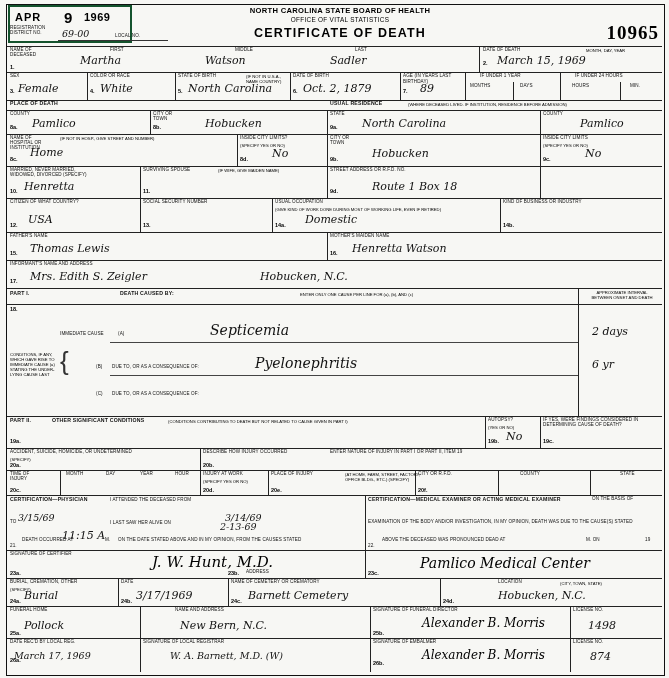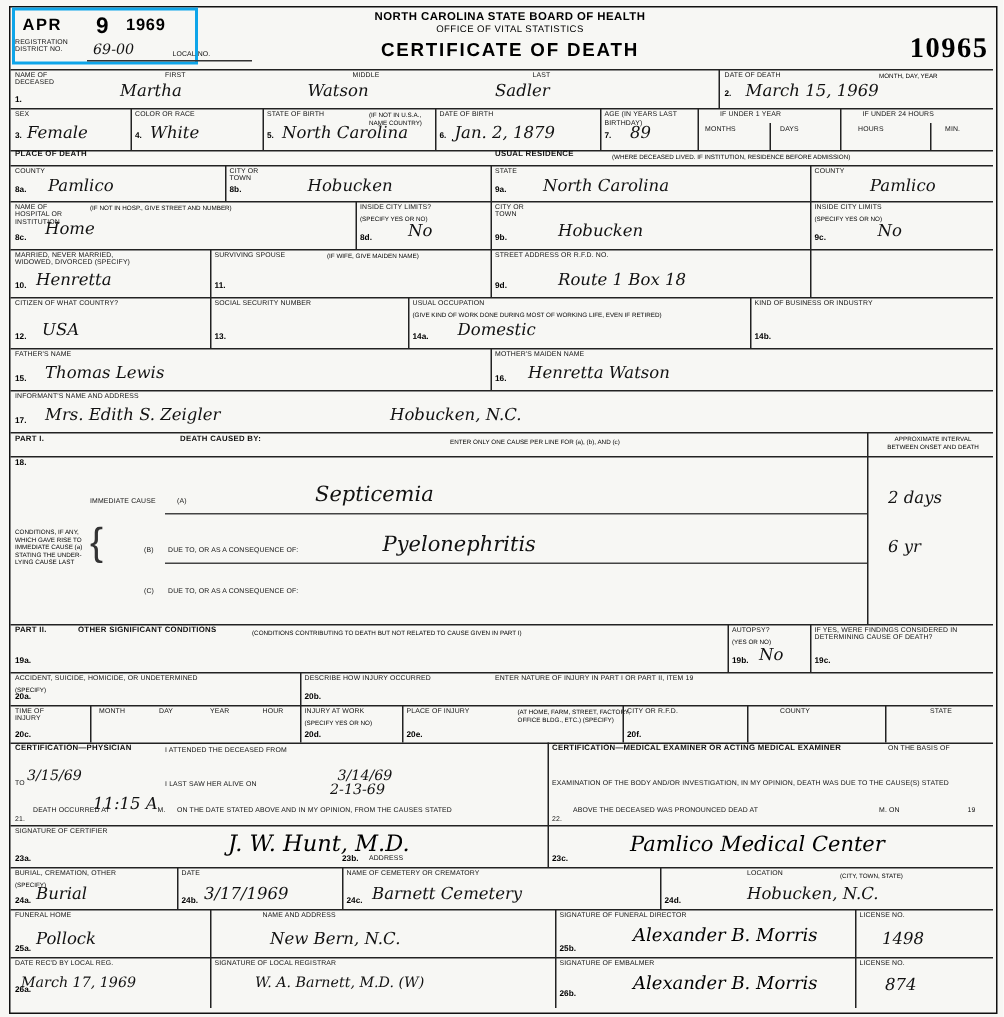--- a/index.html
+++ b/index.html
@@ -10,21 +10,21 @@
   .hand{font-family:"DejaVu Serif",serif;font-style:italic;font-size:11px;color:#111;}
   .hand.sm{font-size:9.5px;}
   .num{font-size:5.5px;font-weight:bold;}
   .outer{position:absolute;left:6px;top:4px;width:657px;height:670px;border:1.6px solid #111;}
   .hline{position:absolute;background:#222;height:1px;}
   .vline{position:absolute;background:#222;width:1px;}
   .hdrC{position:absolute;text-align:center;}
   .t1{font-size:7.6px;font-weight:bold;letter-spacing:.3px;}
   .t2{font-size:6.4px;letter-spacing:.3px;}
   .t3{font-size:12.5px;font-weight:bold;letter-spacing:1.2px;}
-  .stamp{position:absolute;left:8px;top:5px;width:120px;height:34px;border:2px solid #0ea5e9;}
+  .stamp{position:absolute;left:8px;top:5px;width:120px;height:34px;border:2px solid #14532d;}
   .stamp .s1{position:absolute;left:5px;top:4px;font-size:11px;font-weight:bold;letter-spacing:1px;}
   .stamp .s2{position:absolute;left:54px;top:2px;font-size:15px;font-weight:bold;}
   .stamp .s3{position:absolute;left:74px;top:4px;font-size:11px;font-weight:bold;letter-spacing:.5px;}
   .certno{position:absolute;right:10px;top:22px;font-size:19px;font-weight:bold;letter-spacing:1px;font-family:"Liberation Serif",serif;}
   .tiny{font-size:4.2px;}
   .sig{font-family:"DejaVu Serif",serif;font-style:italic;margin-left:32px;}
 </style>
 </head>
 <body>
 
@@ -75,21 +75,21 @@
   <div class="hand" style="position:absolute;left:18px;top:82px;">Female</div>
   <div class="lbl2" style="position:absolute;left:90px;top:74px;">COLOR OR RACE</div>
   <div class="num" style="position:absolute;left:90px;top:88px;">4.</div>
   <div class="hand" style="position:absolute;left:100px;top:82px;">White</div>
   <div class="lbl2" style="position:absolute;left:178px;top:74px;">STATE OF BIRTH</div>
   <div class="tiny" style="position:absolute;left:246px;top:74px;width:44px;">(IF NOT IN U.S.A., NAME COUNTRY)</div>
   <div class="num" style="position:absolute;left:178px;top:88px;">5.</div>
   <div class="hand" style="position:absolute;left:188px;top:82px;">North Carolina</div>
   <div class="lbl2" style="position:absolute;left:293px;top:74px;">DATE OF BIRTH</div>
   <div class="num" style="position:absolute;left:293px;top:88px;">6.</div>
-  <div class="hand" style="position:absolute;left:303px;top:82px;">Jan. 2, 1879</div>
+  <div class="hand" style="position:absolute;left:303px;top:82px;">Oct. 2, 1879</div>
   <div class="lbl2" style="position:absolute;left:403px;top:74px;">AGE (IN YEARS LAST</div>
   <div class="lbl2" style="position:absolute;left:403px;top:80px;">BIRTHDAY)</div>
   <div class="num" style="position:absolute;left:403px;top:88px;">7.</div>
   <div class="hand" style="position:absolute;left:420px;top:82px;">89</div>
   <div class="lbl2" style="position:absolute;left:480px;top:74px;">IF UNDER 1 YEAR</div>
   <div class="lbl2" style="position:absolute;left:470px;top:84px;">MONTHS</div>
   <div class="lbl2" style="position:absolute;left:520px;top:84px;">DAYS</div>
   <div class="lbl2" style="position:absolute;left:575px;top:74px;">IF UNDER 24 HOURS</div>
   <div class="lbl2" style="position:absolute;left:572px;top:84px;">HOURS</div>
   <div class="lbl2" style="position:absolute;left:630px;top:84px;">MIN.</div>

